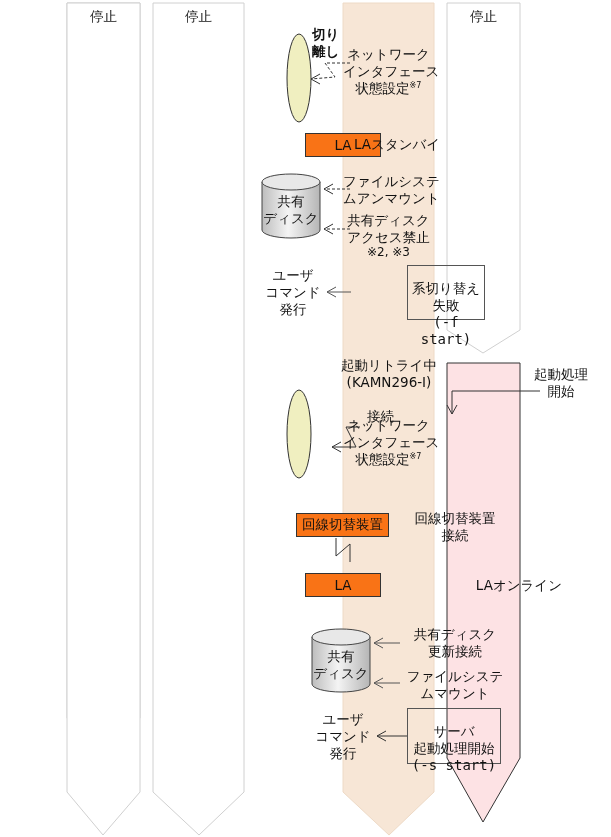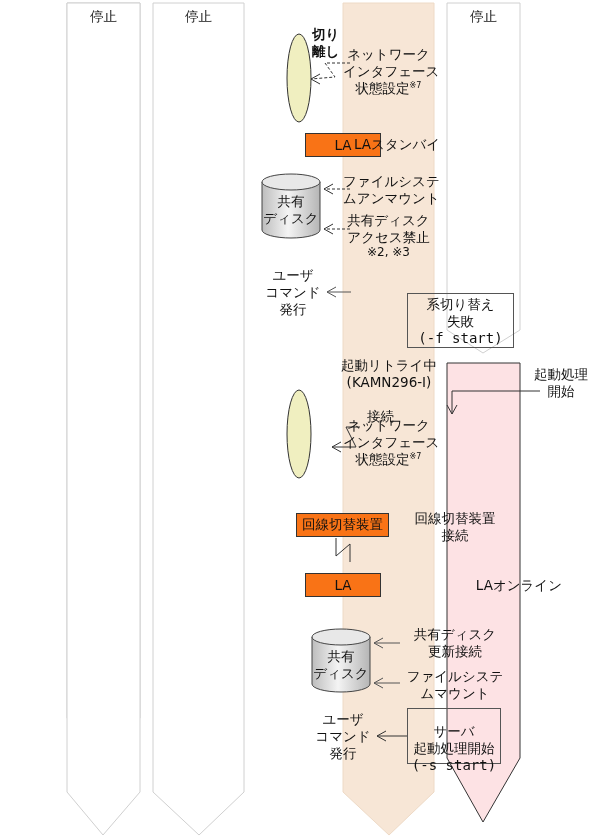--- a/index.html
+++ b/index.html
@@ -118,21 +118,21 @@
   <div>共有ディスク</div>
     <div>アクセス禁止</div>
   <div class="note" style="line-height:12px;">※2, ※3</div>
 </div>
 
 <div class="t" style="left:262px;top:267px;width:62px;">
   <div>ユーザ</div>
     <div>コマンド</div>
     <div>発行</div>
 </div>
-<div class="obox" style="left:407px;top:265px;width:107px;height:55px;padding-top:2px;margin-top:28px;">
+<div class="obox" style="left:407px;top:265px;width:78px;height:55px;padding-top:14px;">
   <div>系切り替え</div>
   <div>失敗</div>
   <div class="mono">(-f start)</div>
 </div>
 
 <div class="t" style="left:343px;top:357px;width:100px;margin-left:-4px;">
   <div>起動リトライ中</div>
     <div>(KAMN296-I)</div>
 </div>
 <div class="t" style="left:520px;top:366px;width:82px;">

